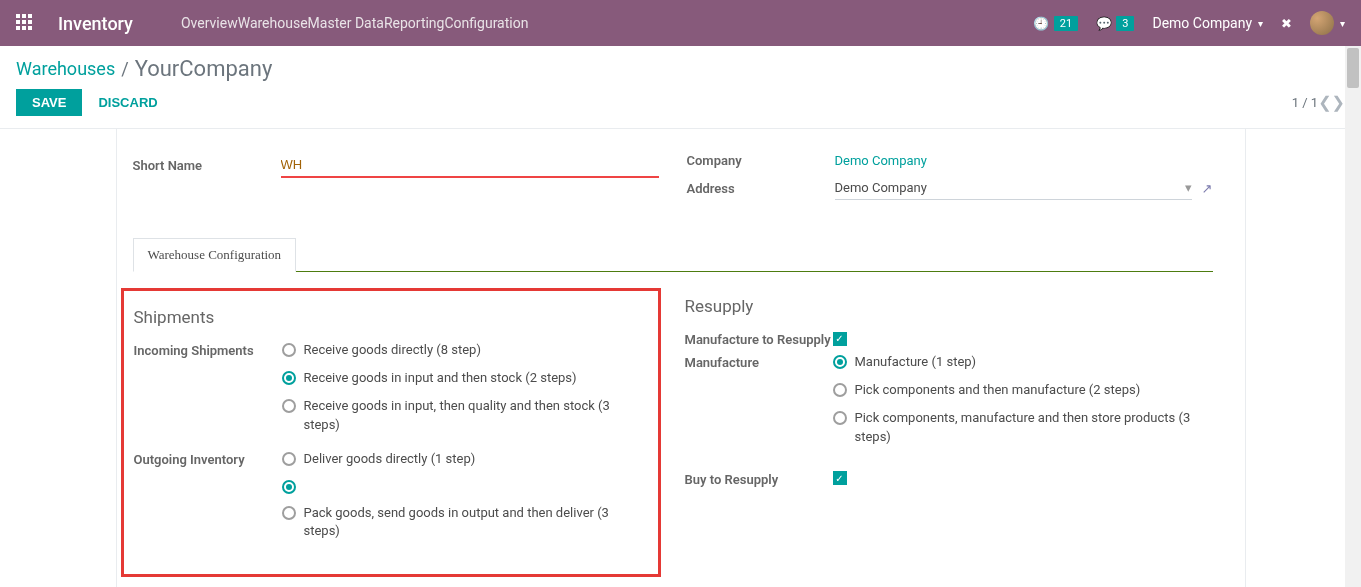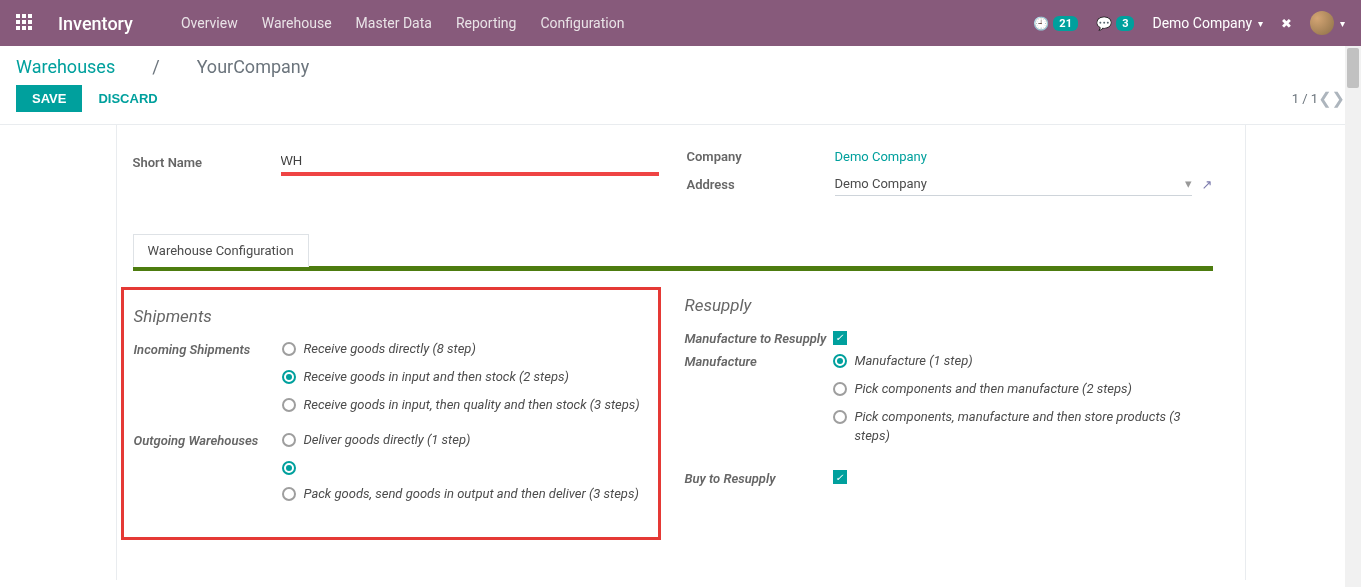--- a/index.html
+++ b/index.html
@@ -3,62 +3,62 @@
 <meta charset="utf-8">
 <style>
   * { box-sizing: border-box; margin: 0; padding: 0; }
   body { font-family: -apple-system, BlinkMacSystemFont, "Segoe UI", Roboto, "Helvetica Neue", Arial, sans-serif; font-size: 13px; color: #4c4c4c; background: #fff; width: 1361px; height: 587px; overflow: hidden; position: relative; }
 
   
   .navbar { background: #875a7b; height: 46px; display: flex; align-items: center; padding: 0 16px; color: #fff; }
   .apps-icon { width: 18px; height: 18px; margin-right: 24px; display: grid; grid-template-columns: repeat(3,4px); grid-template-rows: repeat(3,4px); gap: 2px; cursor: pointer; }
   .apps-icon span { background: #fff; width: 4px; height: 4px; }
   .brand { font-size: 18px; font-weight: 500; margin-right: 48px; }
-  .nav-links { display: flex; gap: 24px; flex: 1; align-items: center; }
+  .nav-links { display: flex; flex: 1; align-items: center; }
   .nav-link { color: #e9e3e7; font-size: 14px; cursor: pointer; }
   .nav-right { display: flex; align-items: center; gap: 18px; }
   .nav-badge { display: flex; align-items: center; gap: 4px; cursor: pointer; }
-  .badge-pill { background: #00a09d; color: #fff; font-size: 11px; padding: 1px 6px; border-radius: 6px; font-weight: 700; }
+  .badge-pill { background: #00a09d; color: #fff; font-size: 11px; padding: 1px 6px; border-radius: 1px; font-weight: 400; }
   .nav-company { font-size: 14px; cursor: pointer; display: flex; align-items: center; gap: 4px; }
   .avatar { width: 24px; height: 24px; border-radius: 50%; background: radial-gradient(circle at 30% 30%, #d4a574, #8b6f47); cursor: pointer; }
   .caret { font-size: 10px; margin-left: 2px; }
 
   
-  .breadcrumb-row { padding: 10px 16px 4px; display: flex; align-items: center; gap: 31px; }
+  .breadcrumb-row { padding: 10px 16px 4px; display: flex; align-items: center; }
   .breadcrumb-link { color: #00a09d; font-size: 18px; cursor: pointer; }
   .breadcrumb-sep { color: #6c757d; font-size: 18px; margin: 0 6px; }
-  .breadcrumb-current { color: #6c757d; font-size: 18px; }
+  .breadcrumb-current { color: #6c757d; font-size: 22px; }
 
   
   .action-row { padding: 4px 16px 12px; display: flex; align-items: center; border-bottom: 1px solid #e9ecef; }
   .btn-save { background: #00a09d; color: #fff; border: none; padding: 6px 16px; font-size: 13px; font-weight: 600; cursor: pointer; margin-right: 16px; }
   .btn-discard { color: #00a09d; font-size: 13px; font-weight: 600; cursor: pointer; background: none; border: none; }
   .pager { margin-left: auto; display: flex; align-items: center; gap: 0; color: #6c757d; }
   .pager-arrow { cursor: pointer; font-size: 16px; color: #adb5bd; }
 
   
   .sheet-wrap { display: flex; justify-content: center; }
   .sheet { width: 1130px; background: #fff; border-left: 1px solid #e9ecef; border-right: 1px solid #e9ecef; padding: 24px 24px 40px 8px; }
   .form-columns { display: flex; gap: 28px; margin-bottom: 30px; padding: 0 8px; }
   .form-col { flex: 1; }
   .form-row { display: flex; align-items: center; margin-bottom: 8px; }
   .form-label { width: 148px; font-weight: 600; color: #666; font-size: 13px; }
   .form-input-wrap { flex: 1; }
-  .form-input { width: 100%; border: none; border-bottom: 4px solid #ef4444; padding: 4px 0; font-size: 13px; color: #404040; outline: none; }
+  .form-input { width: 100%; border: none; border-bottom: 2px solid #ef4444; padding: 4px 0; font-size: 13px; color: #a16207; outline: none; }
   .form-link { color: #00a09d; font-size: 13px; cursor: pointer; }
   .addr-row { display: flex; align-items: center; }
   .addr-select { flex: 1; border: none; border-bottom: 1px solid #ced4da; padding: 4px 0; font-size: 13px; color: #4c4c4c; display: flex; justify-content: space-between; cursor: pointer; }
   .ext-icon { margin-left: 10px; color: #7c7bad; cursor: pointer; font-size: 13px; }
 
   
-  .tabs { border-bottom: 5px solid #4d7c0f; margin: 0 8px; }
+  .tabs { border-bottom: 1px solid #4d7c0f; margin: 0 8px; font-family: Liberation Serif, serif; }
   .tab { display: inline-block; padding: 8px 14px; border: 1px solid #dee2e6; border-bottom: 1px solid #fff; margin-bottom: -1px; background: #fff; font-size: 13px; color: #4c4c4c; cursor: pointer; }
 
   
-  .tab-content { display: flex; gap: 24px; padding: 24px 8px 0; font-style: italic; }
+  .tab-content { display: flex; gap: 24px; padding: 24px 8px 0; }
   .tab-col { flex: 1; }
   .highlight-box { border: 3px solid #e53935; padding: 16px 10px 18px; margin-left:-12px; margin-top:-8px;}
   .section-title { font-size: 17px; color: #666; margin-bottom: 14px; font-weight: 400; }
   .field-row { display: flex; margin-bottom: 6px; align-items: flex-start; }
   .field-label { width: 148px; font-weight: 600; color: #666; font-size: 13px; padding-top: 2px; }
   .field-options { flex: 1; }
   .radio-option { display: flex; align-items: flex-start; gap: 8px; margin-bottom: 10px; font-size: 13px; color: #4c4c4c; cursor: pointer; line-height: 1.4; }
   .radio-circle { width: 14px; height: 14px; border: 2px solid #9e9e9e; border-radius: 50%; flex-shrink: 0; margin-top: 2px; position: relative; }
   .radio-circle.checked { border-color: #00a09d; }
   .radio-circle.checked::after { content:''; position:absolute; top:2px; left:2px; width:6px; height:6px; background:#00a09d; border-radius:50%; }
@@ -182,21 +182,21 @@
               <span>Receive goods in input and then stock (2 steps)</span>
             </label>
             <label class="radio-option">
               <span class="radio-circle"></span>
               <span>Receive goods in input, then quality and then stock (3 steps)</span>
             </label>
           </div>
         </div>
 
         <div class="field-row">
-          <div class="field-label">Outgoing Warehouses</div>
+          <div class="field-label">Outgoing Inventory</div>
           <div class="field-options">
             <label class="radio-option">
               <span class="radio-circle"></span>
               <span>Deliver goods directly (1 step)</span>
             </label>
             <label class="radio-option">
               <span class="radio-circle checked"></span>
             </label>
             <label class="radio-option">
               <span class="radio-circle"></span>

